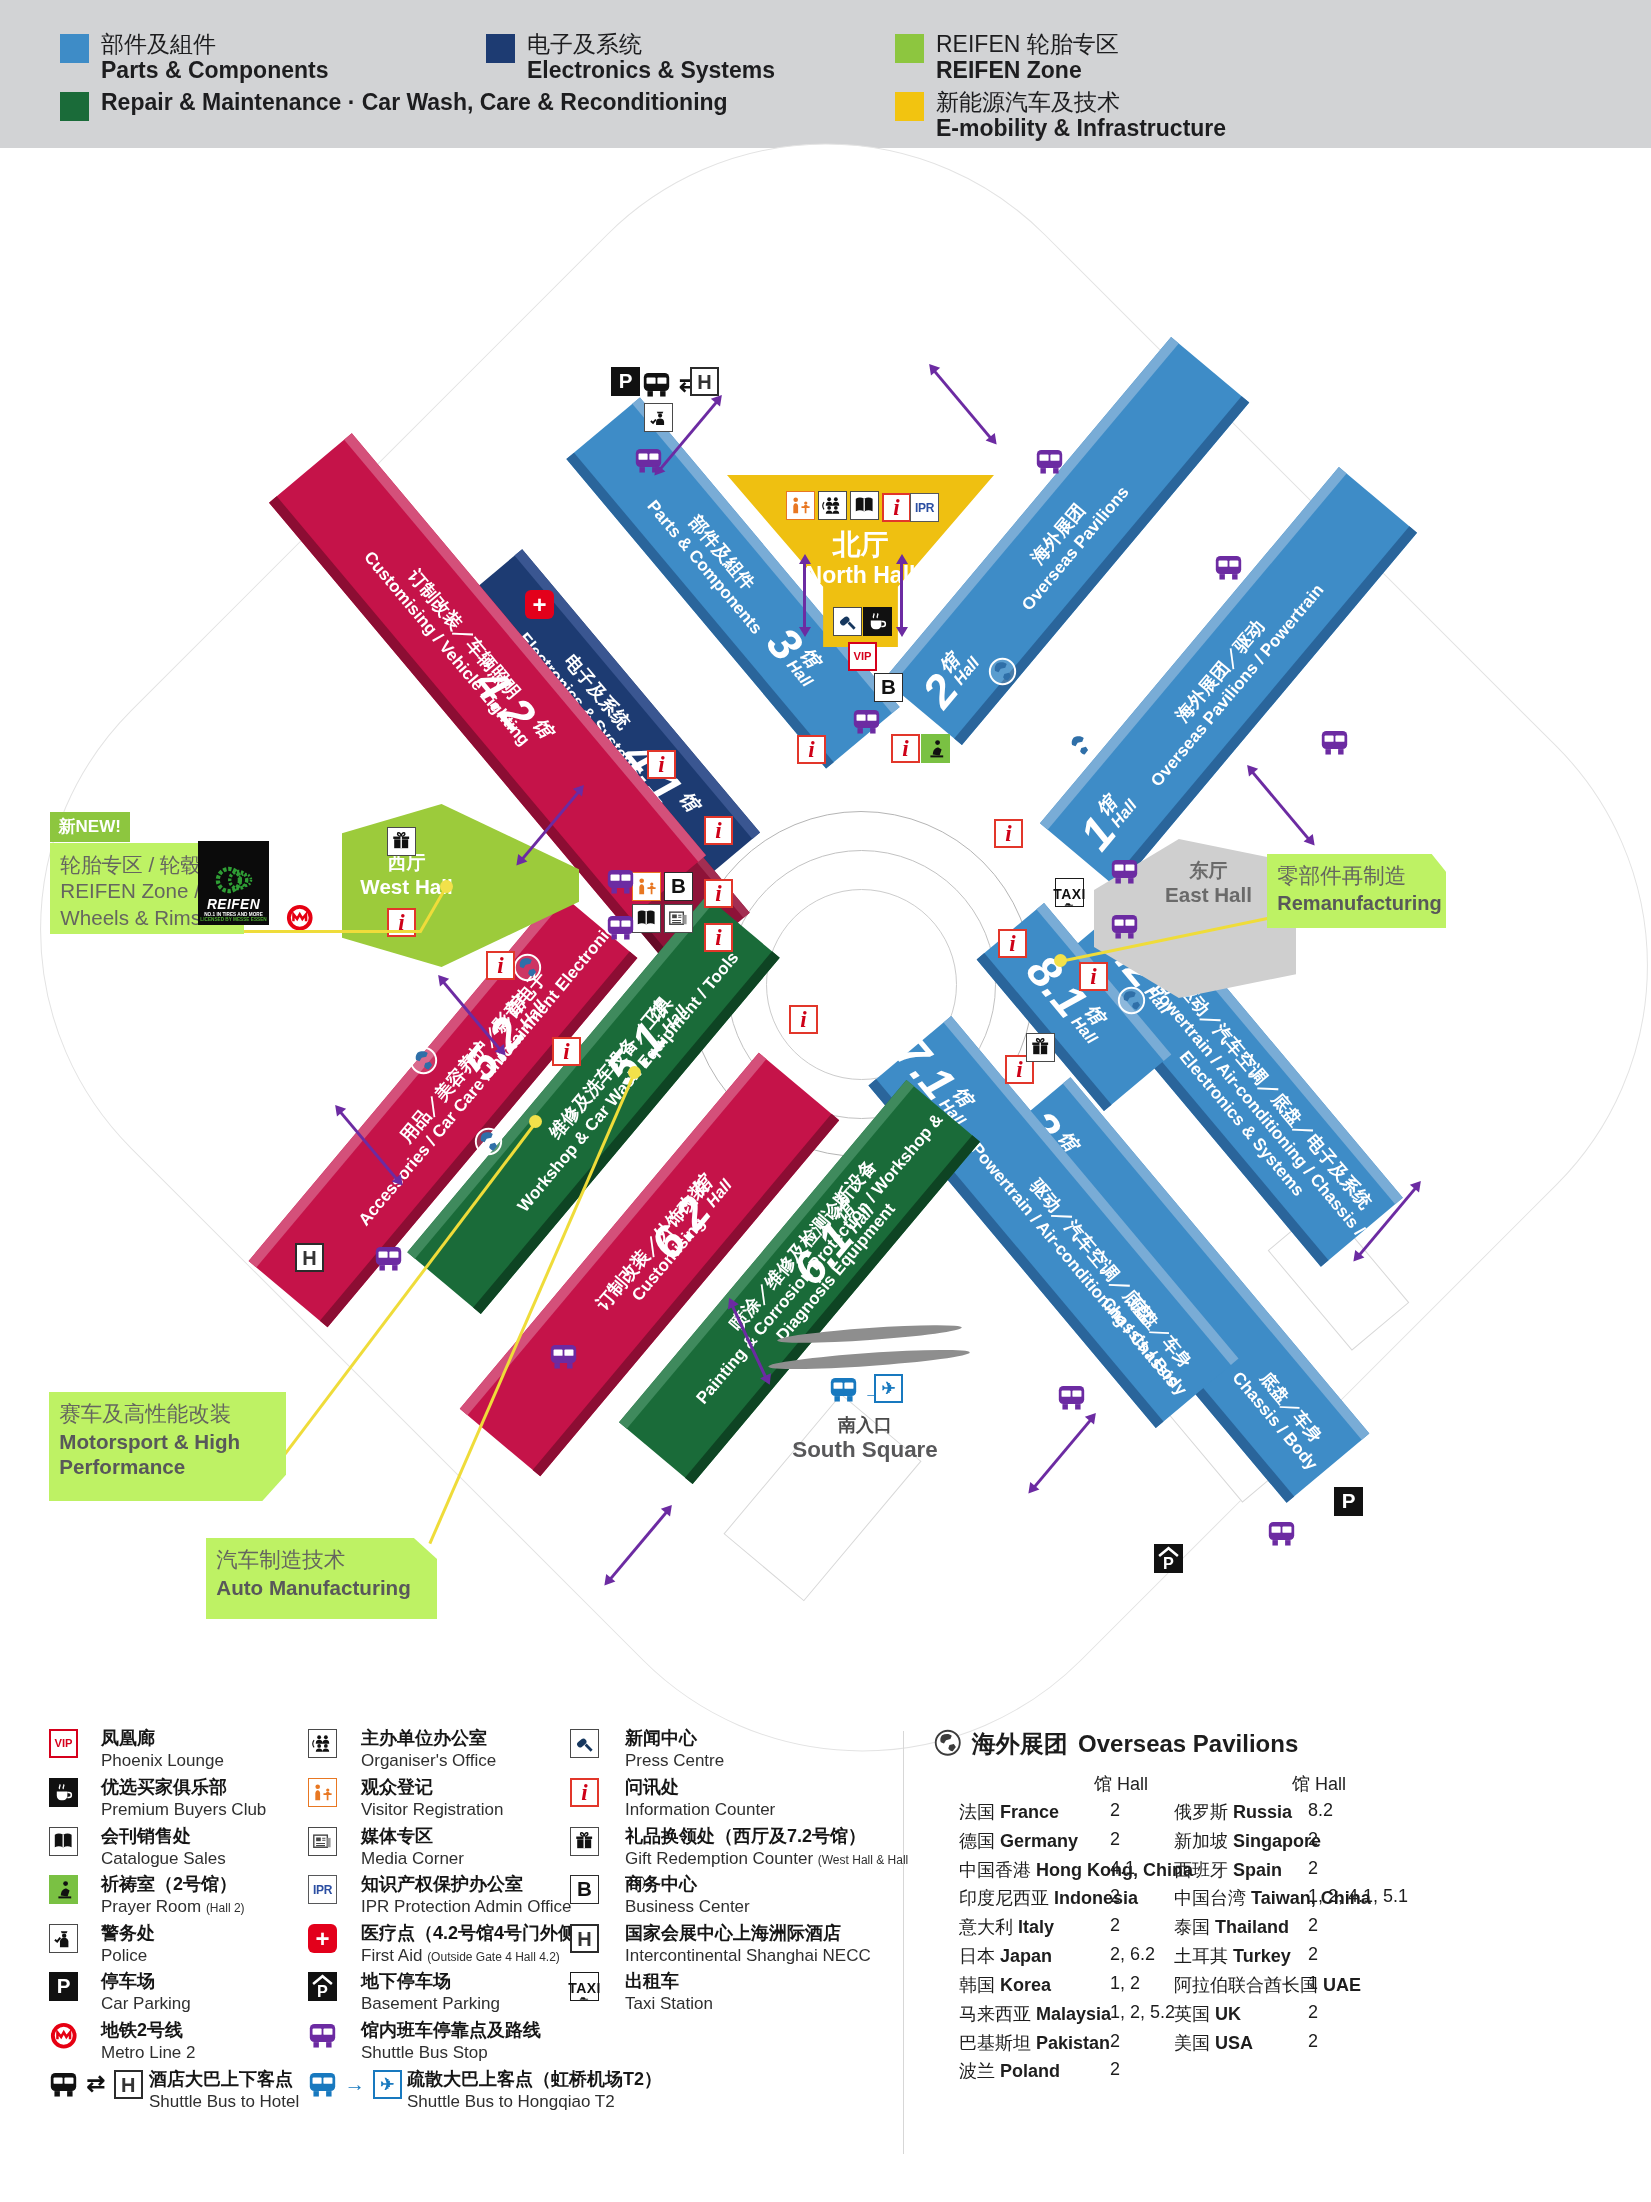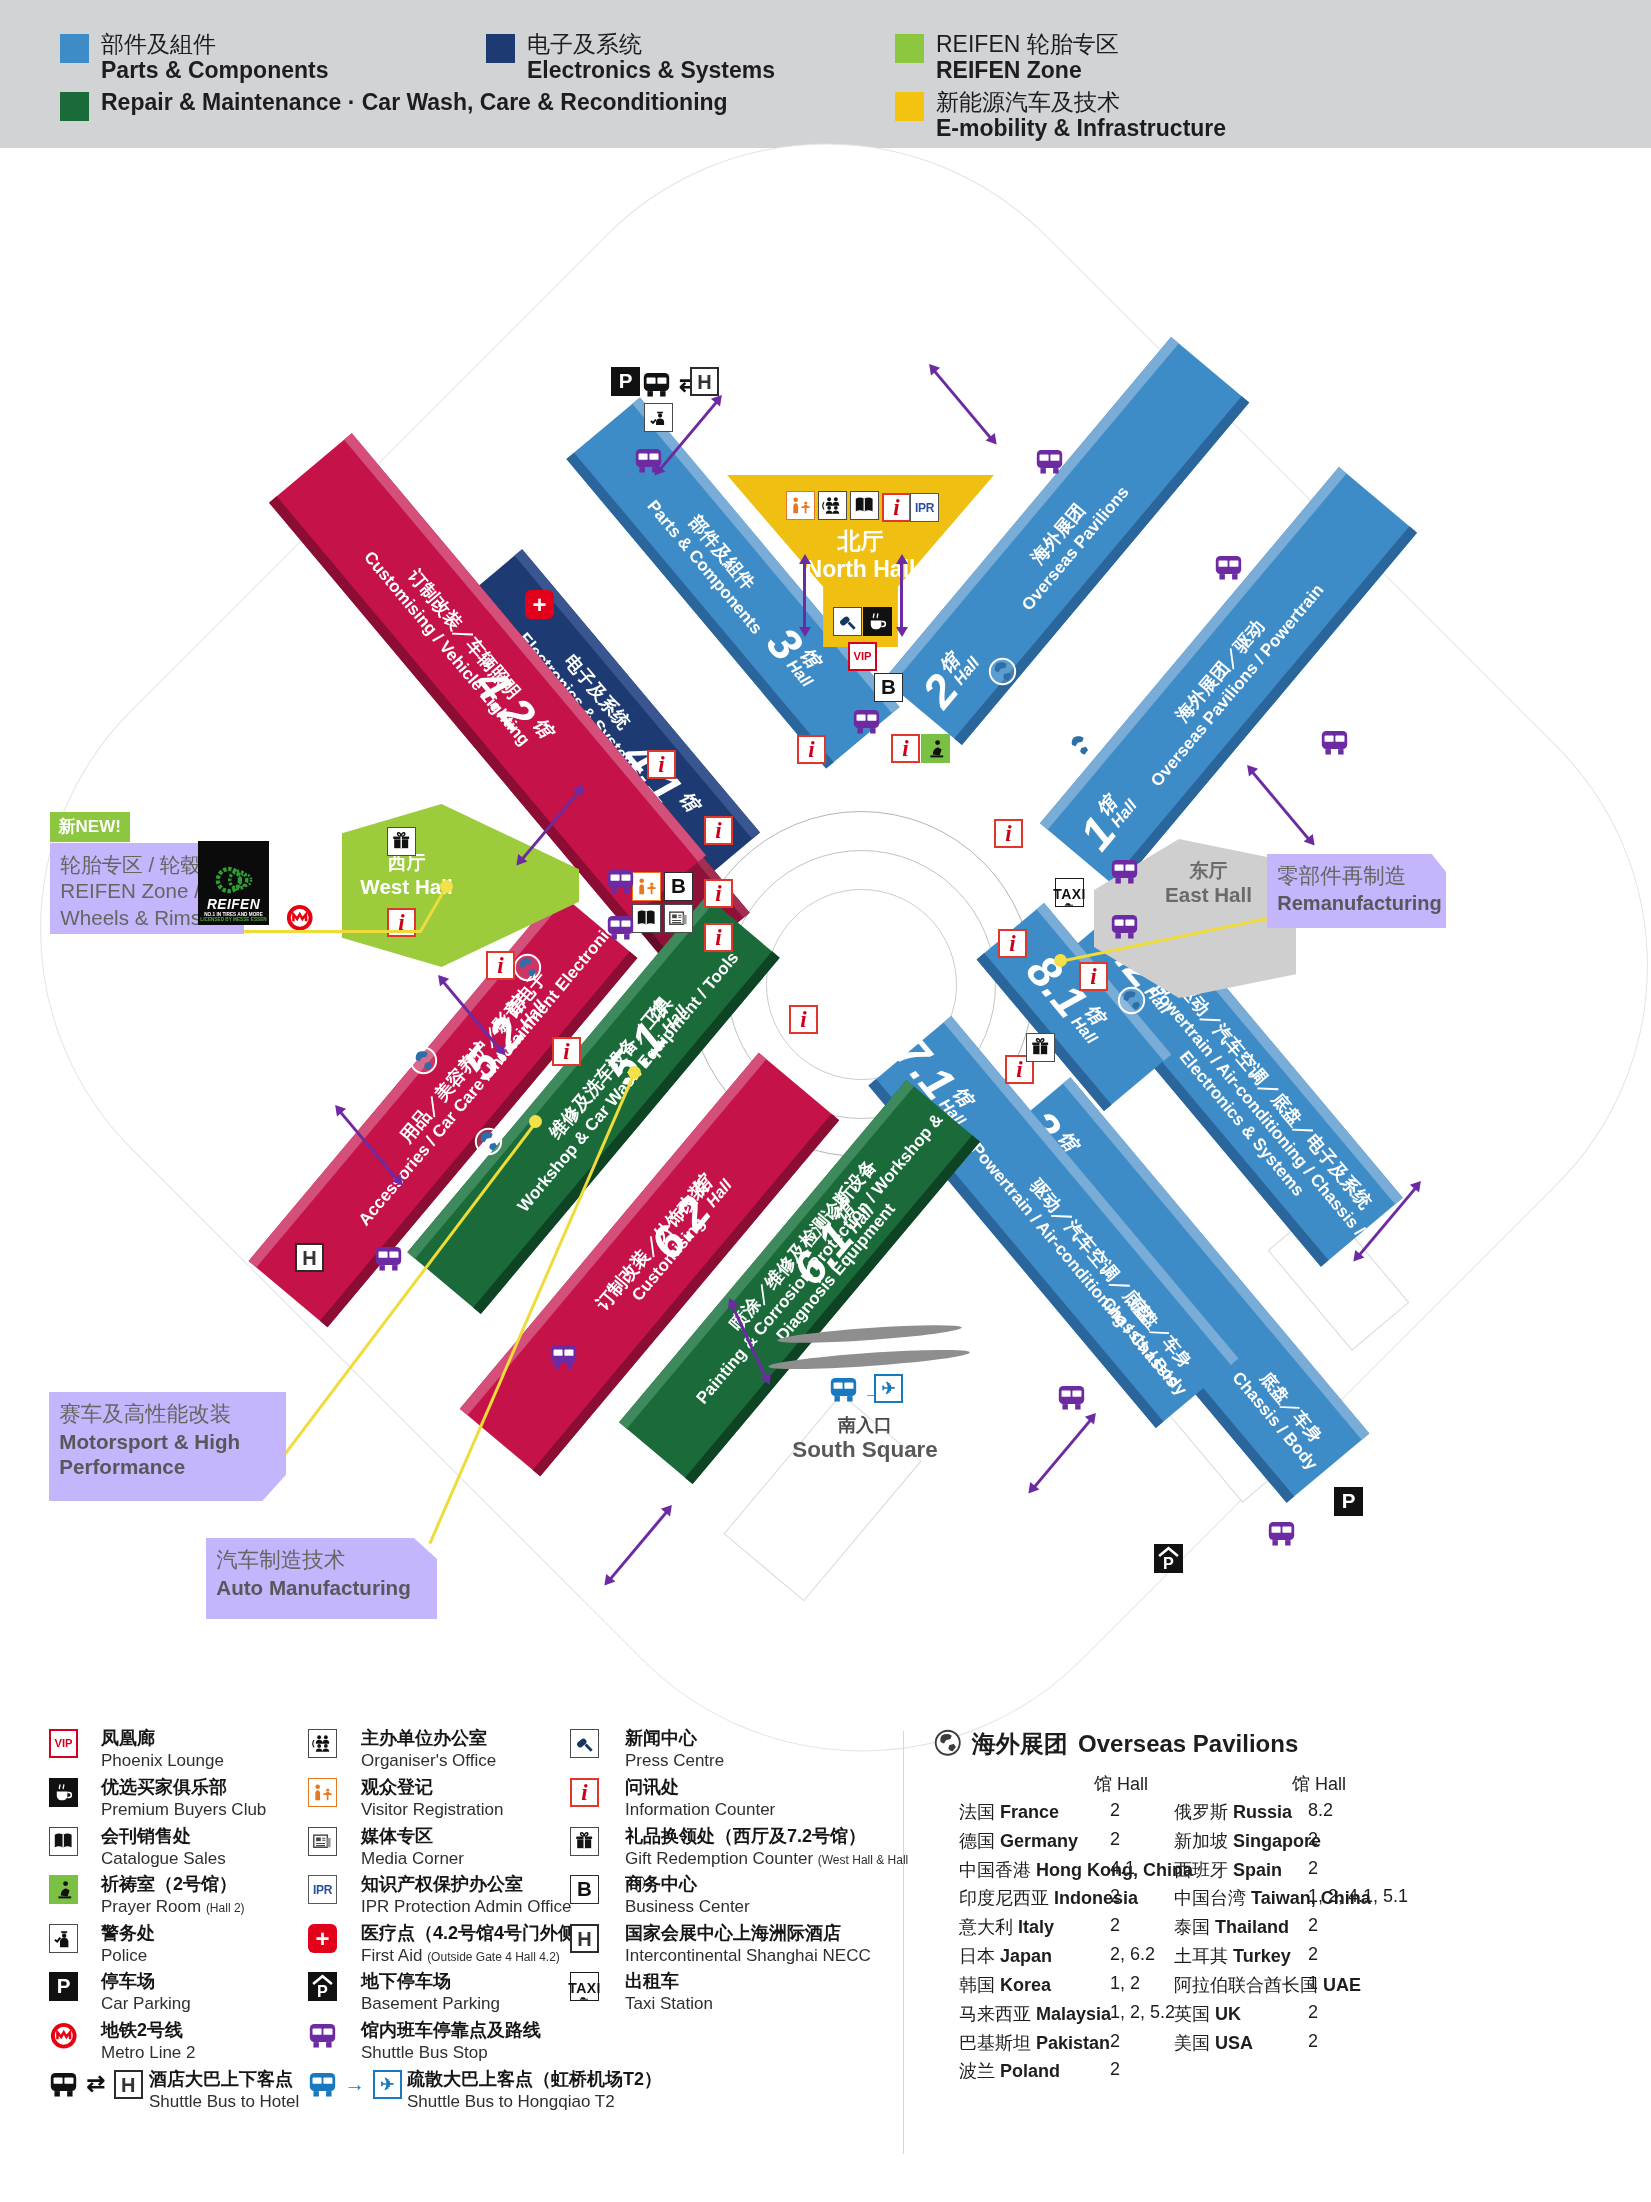--- a/index.html
+++ b/index.html
@@ -64,21 +64,21 @@
   .ic-arrow-r{background:transparent;color:#1879BF;font-size:20.6px;}
   .ic-plane{background:#fff;border:2.6px solid #1879BF;color:#1879BF;font-size:17px;}
   
   .arr{position:absolute;border-top:3.4px solid #6C2BA2;}
   .arr::before,.arr::after{content:"";position:absolute;top:-7.7px;width:0;height:0;border:6px solid transparent;}
   .arr::before{left:-11.2px;border-right:10.3px solid #6C2BA2;}
   .arr::after{right:-11.2px;border-left:10.3px solid #6C2BA2;}
   .yline{position:absolute;height:3.4px;background:#EFDC3A;transform-origin:left center;}
   .ydot{position:absolute;width:13px;height:13px;border-radius:50%;background:#F2E14A;}
   
-  .callout{position:absolute;background:#c4b5fd;color:#65665f;padding:8.6px 10.3px;box-sizing:border-box;}
+  .callout{position:absolute;background:#bef264;color:#65665f;padding:8.6px 10.3px;box-sizing:border-box;}
   .callout .cn{font-size:21.5px;line-height:1.3;}
   .callout .en{font-size:20.6px;font-weight:bold;line-height:1.25;color:#58585a;}
   .newtag{position:absolute;background:#8DC63F;color:#fff;font-weight:bold;font-size:17px;
           padding:3.4px 8.6px;}
   .reifen-logo{position:absolute;left:198px;top:841px;width:71px;height:84px;background:#0b0b0b;
                display:flex;flex-direction:column;align-items:center;justify-content:flex-end;padding:2.6px 1.7px;box-sizing:border-box;}
   .reifen-logo .word{color:#fff;font-weight:bold;font-style:italic;font-size:13.8px;letter-spacing:0.4px;}
   .reifen-logo .s1{color:#fff;font-size:4.7px;font-weight:bold;}
   .reifen-logo .s2{color:#4fae33;font-size:4.7px;font-weight:bold;}
   
@@ -311,21 +311,21 @@
       <span class="gh">
             <span class="g">馆</span>
             <span class="h">Hall</span>
           </span>
         </div>
       </div>
     </div>
 
   <div class="north"></div>
   <div class="cshape-label" style="left:727px;top:528px;width:267px;color:#fff;">
-    <div style="font-size:23px;">北厅</div>
+    <div style="font-size:28px;">北厅</div>
     <div style="font-size:23px;">North Hall</div>
   </div>
   <div class="west"></div>
   <div class="cshape-label" style="left:342px;top:852px;width:129px;color:#fff;">
     <div style="font-size:19px;">西厅</div>
     <div style="font-size:20.6px;">West Hall</div>
   </div>
   <div class="east"></div>
   <div class="cshape-label" style="left:1144px;top:860px;width:129px;color:#6a6a6a;">
     <div style="font-size:19px;">东厅</div>

